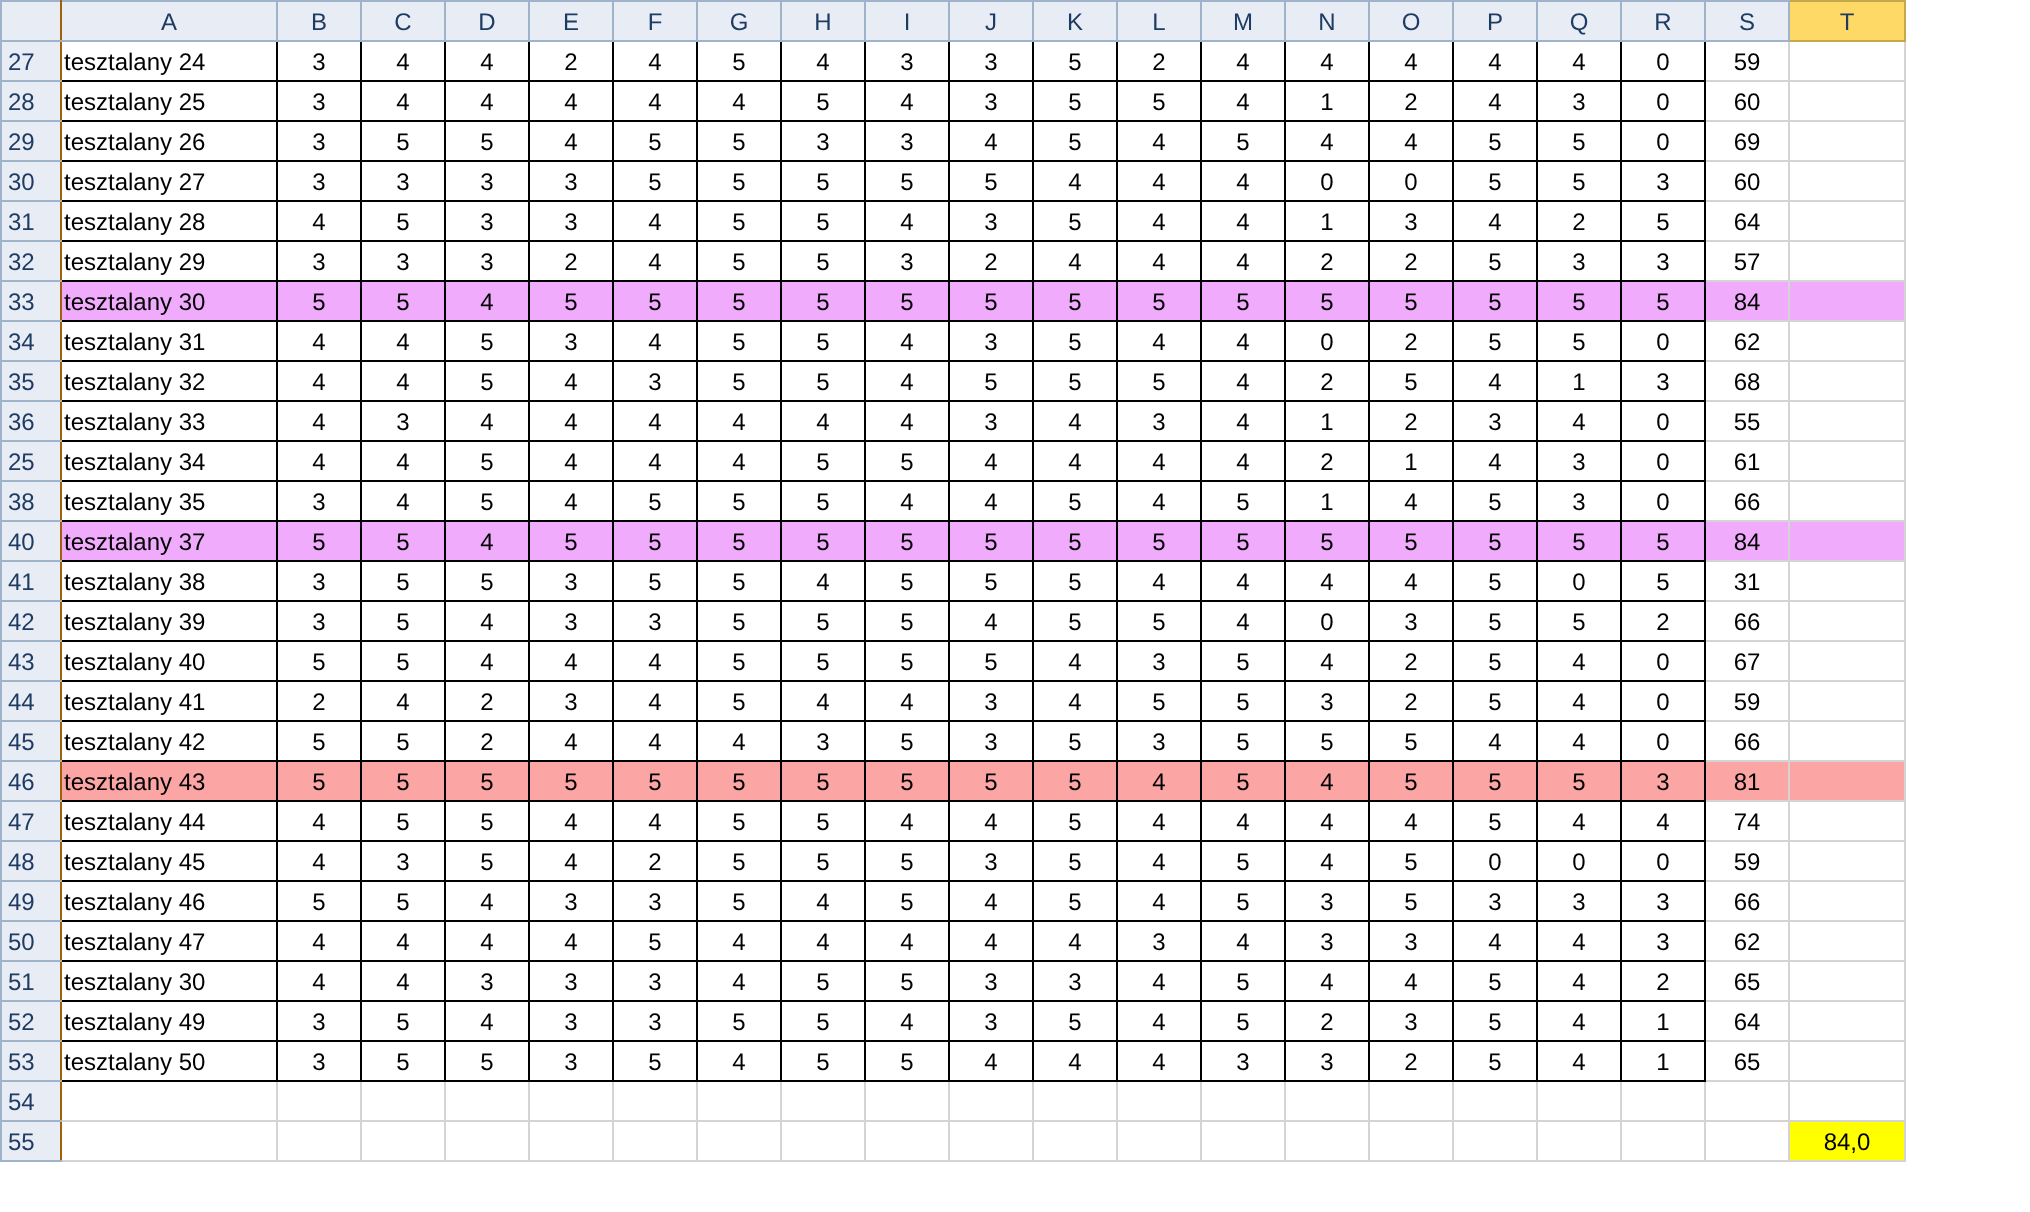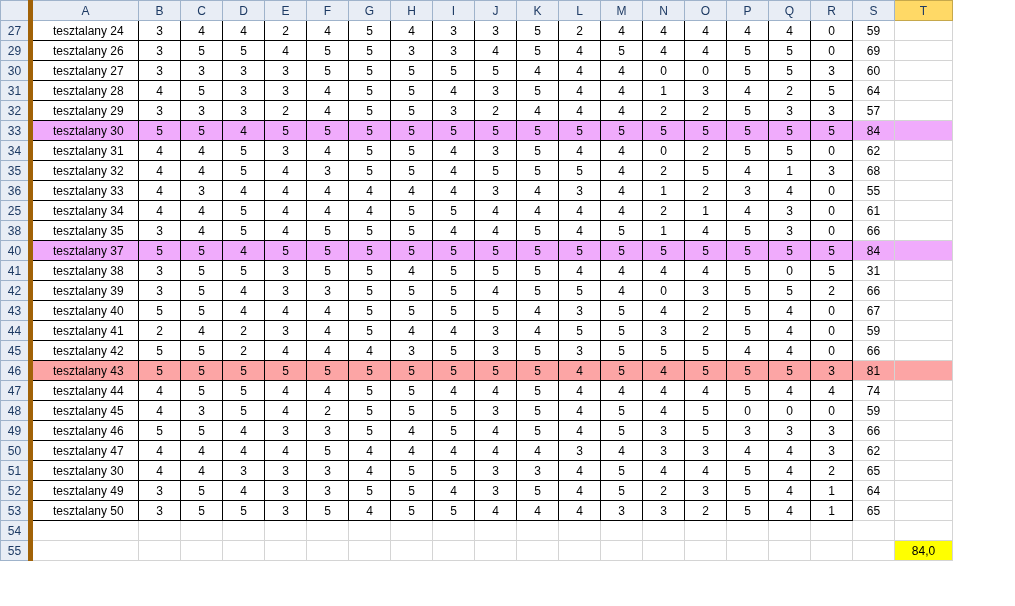--- a/index.html
+++ b/index.html
@@ -1,23 +1,23 @@
 <!DOCTYPE html>
 <html><head>
 <meta charset="utf-8">
 <style>
   html,body{margin:0;padding:0;font:12px/1 Arial,sans-serif;background:#fff;color:#000}
   .wrap{width:1015px;height:606px;overflow:hidden;position:relative;background:#fff}
   table{border-collapse:collapse;table-layout:fixed}
   th,td{height:20px;box-sizing:border-box;padding:0 3px;white-space:nowrap;overflow:hidden}
   th{background:#e8edf5;border:1px solid #9fb3cb;color:#1e3b64;font-weight:normal;text-align:center}
-  th.rowhdr{text-align:center;width:26px;border-right:5px solid #a16207}
+  th.rowhdr{text-align:left;width:26px;border-right:1px solid #a16207}
   th.colhdr{height:20px}
   td{border:1px solid #000;text-align:center}
-  td.first{text-align:left;padding-left:20px}
+  td.first{text-align:left;padding-left:1px}
   tr.yellow td{background:#f0abfc}
   tr.peach td{background:#fca5a5}
   td.blank{border:1px solid #d4d4d4;background:#fff}
   td.tcol{border:1px solid #d4d4d4;background:#fff}
   td.tcol.hl{background:#ffff00}
   th.sel{background:#ffd966;border:1px solid #c6a84b}
   .scorecell{border:1px solid #d4d4d4}
   
   .cR{width:30px}
   .cA{width:108px}
@@ -95,20 +95,43 @@
           <td>4</td>
           <td>4</td>
           <td>4</td>
           <td>4</td>
           <td>4</td>
           <td>0</td>
           <td class="scorecell">59</td>
           <td class="tcol"></td>
         </tr>
         <tr>
+          <th class="rowhdr">28</th>
+          <td class="first">tesztalany 25</td>
+          <td>3</td>
+          <td>4</td>
+          <td>4</td>
+          <td>4</td>
+          <td>4</td>
+          <td>4</td>
+          <td>5</td>
+          <td>4</td>
+          <td>3</td>
+          <td>5</td>
+          <td>5</td>
+          <td>4</td>
+          <td>1</td>
+          <td>2</td>
+          <td>4</td>
+          <td>3</td>
+          <td>0</td>
+          <td class="scorecell">60</td>
+          <td class="tcol"></td>
+        </tr>
+        <tr>
           <th class="rowhdr">29</th>
           <td class="first">tesztalany 26</td>
           <td>3</td>
           <td>5</td>
           <td>5</td>
           <td>4</td>
           <td>5</td>
           <td>5</td>
           <td>3</td>
           <td>3</td>

